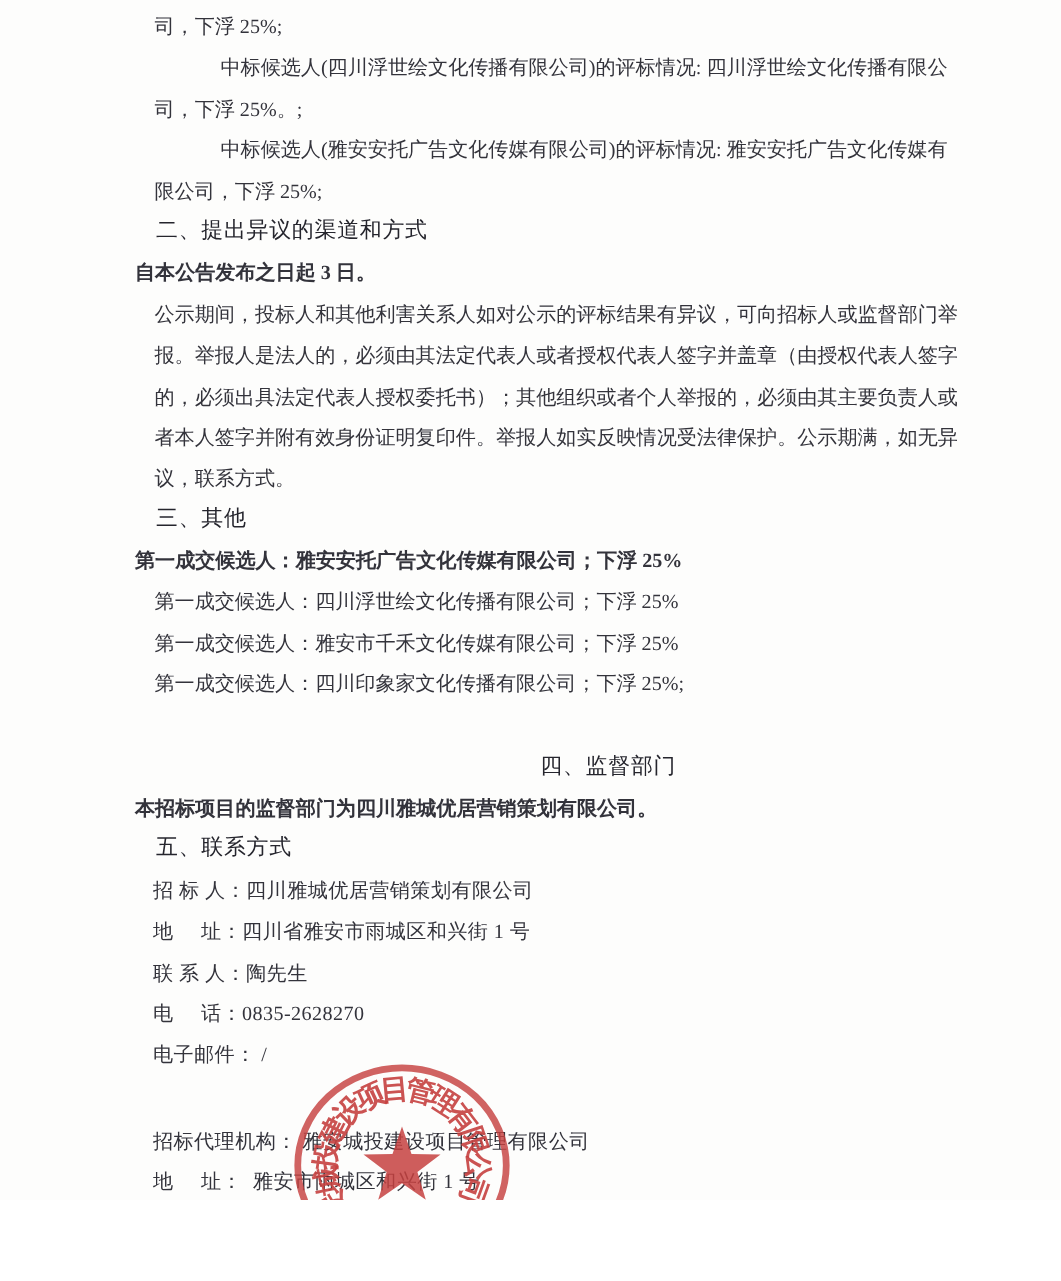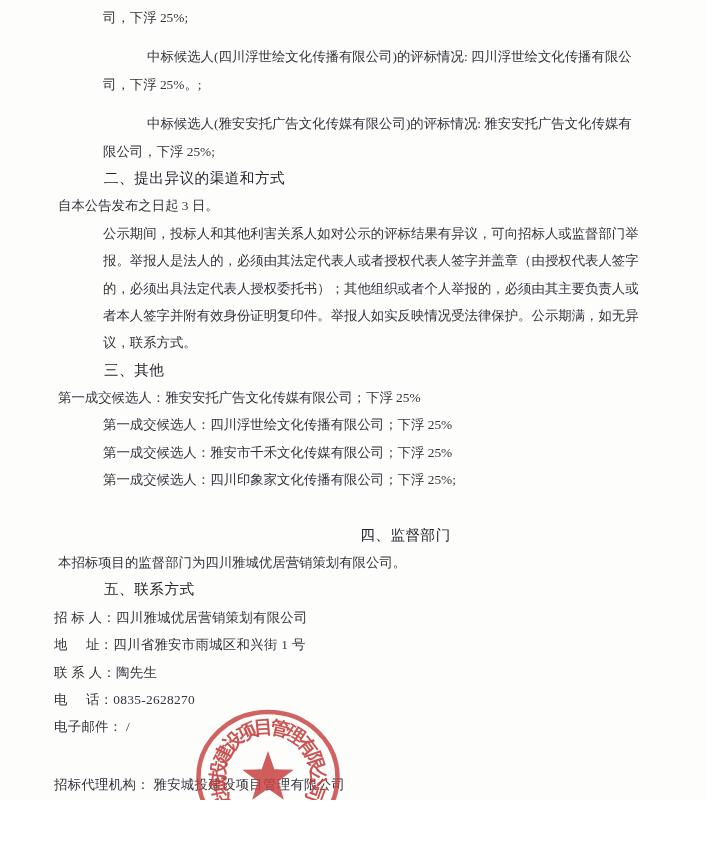--- a/index.html
+++ b/index.html
@@ -12,23 +12,23 @@
   }
   #doc-lines{position:absolute;left:0;top:0;width:707px;padding-top:4px;}
   .line{
     position:relative;
     height:27.4px;line-height:27.4px;
     font-size:13.4px;
     white-space:pre;
     color:#33333b;
   }
   .flush{padding-left:103px;}
-  .indent2{padding-left:58px;}
-  .indent3{padding-left:147px;margin-top:12px;}
-  .label{padding-left:54px;letter-spacing:.3px;}
+  .indent2{padding-left:90px;font-weight:bold;}
+  .indent3{padding-left:147px;}
+  .label{padding-left:80px;letter-spacing:.3px;margin-left:22px;}
   .heading{
     padding-left:104px;
     font-weight:normal;
     font-size:14.6px;
     color:#25252d;
     letter-spacing:.5px;
   }
   .gap-md{margin-top:28px;text-align:center;}
   .gap-lg{margin-top:30px;}
   #stamp{

